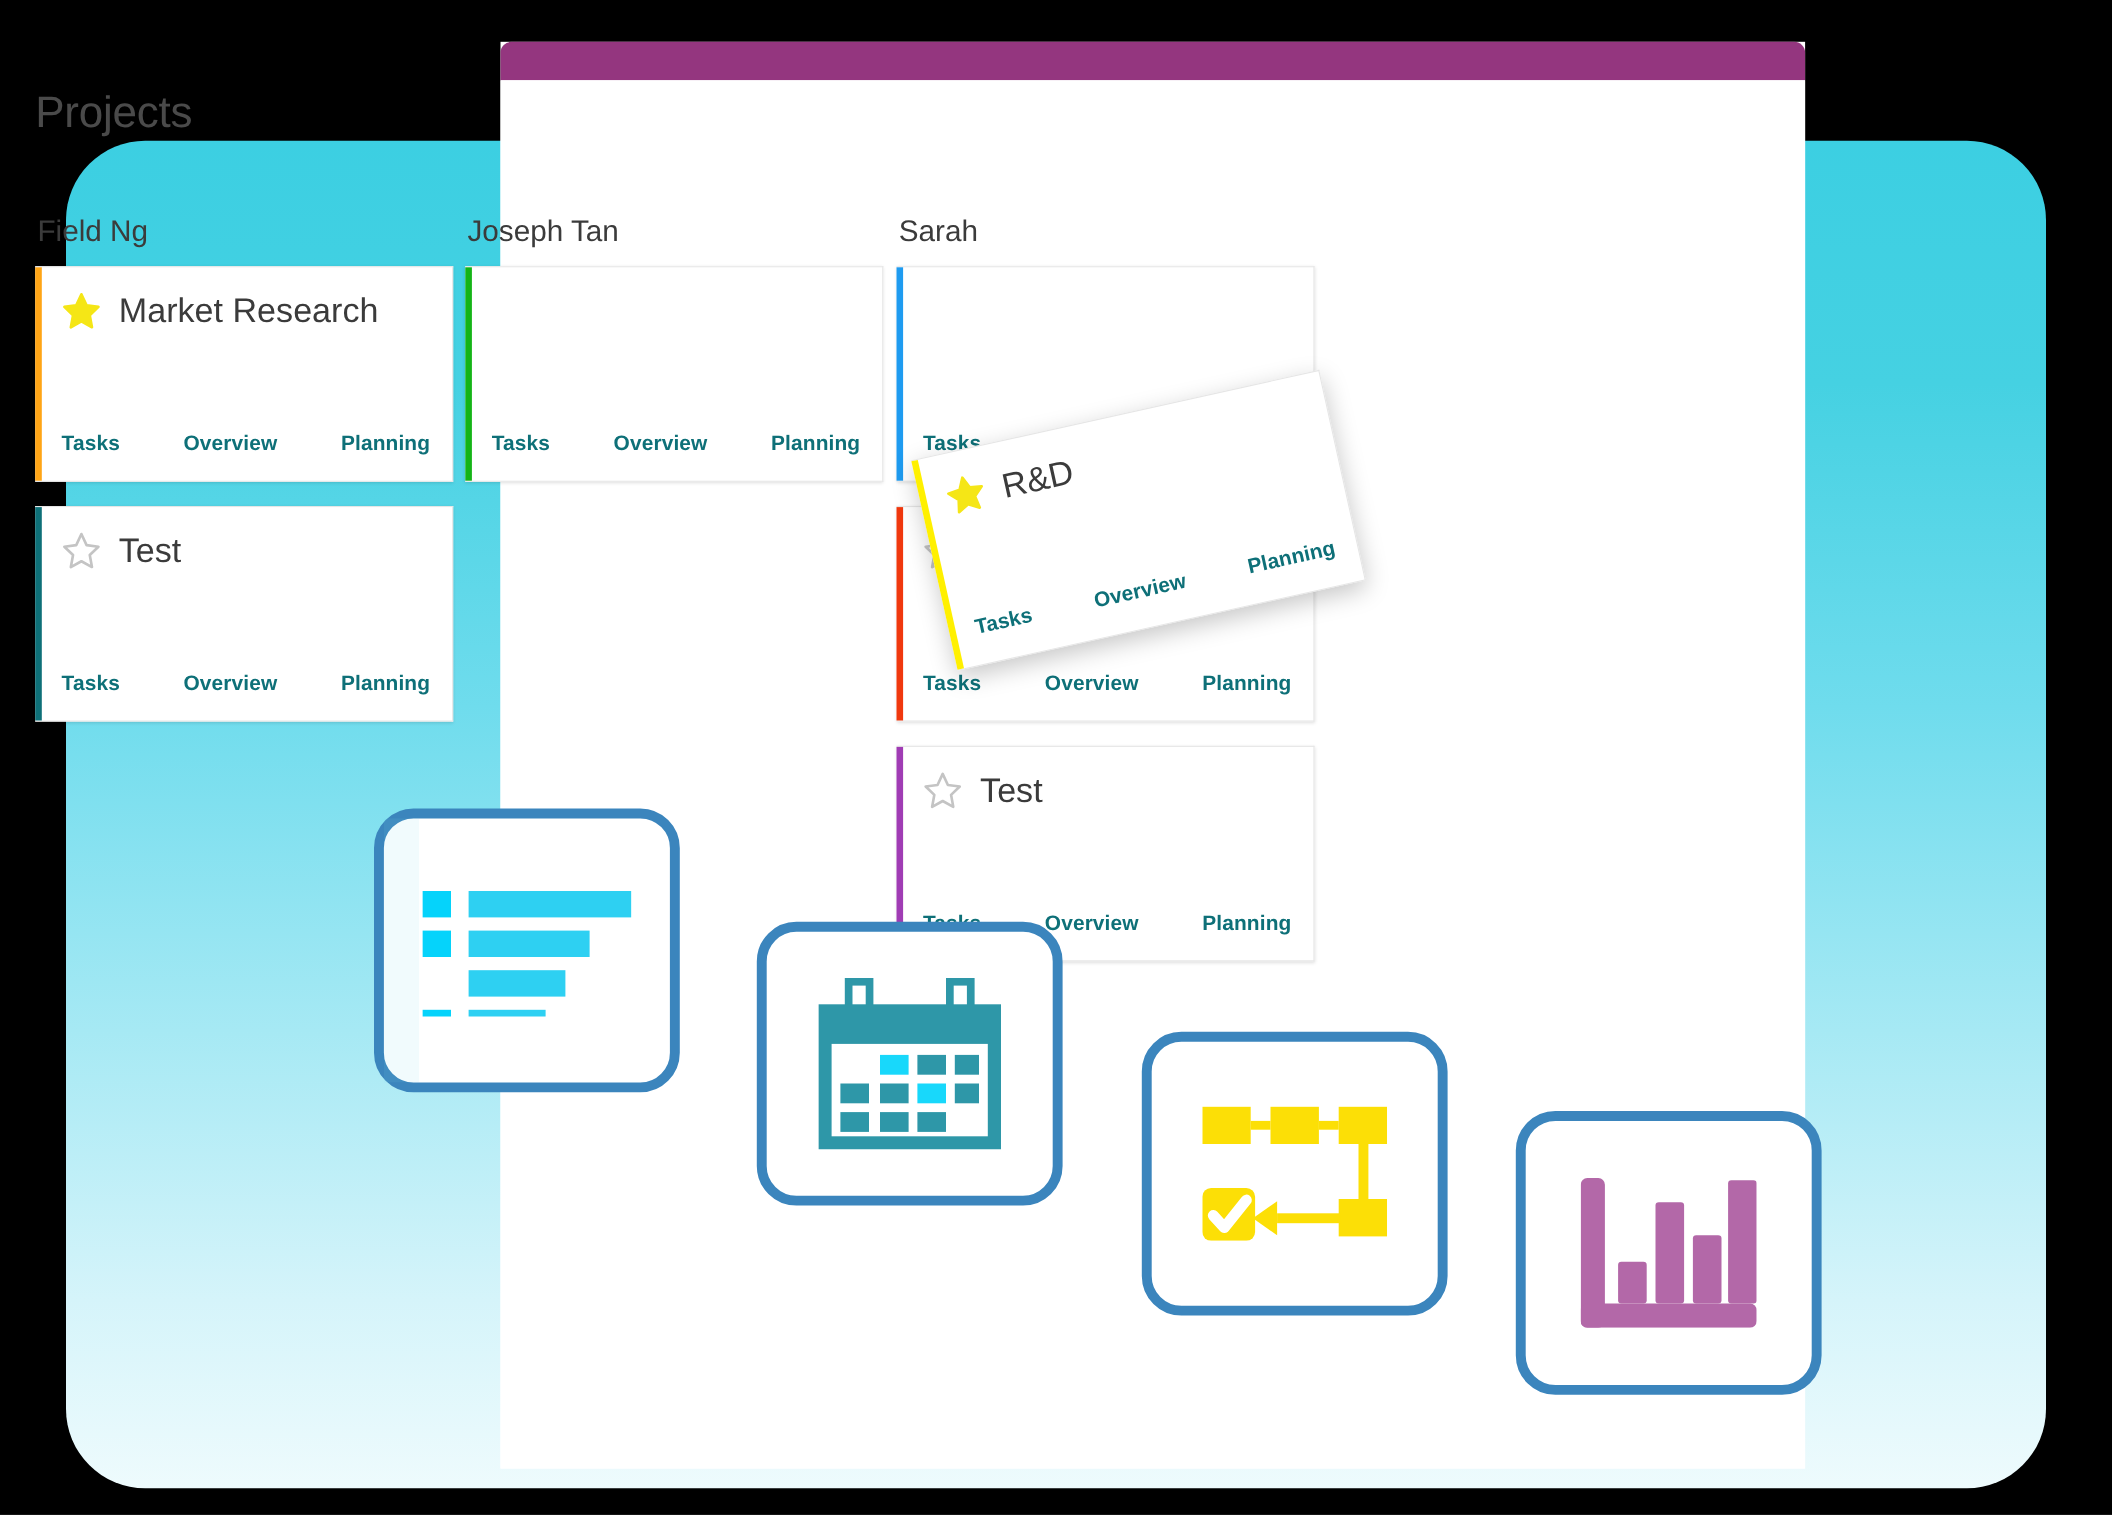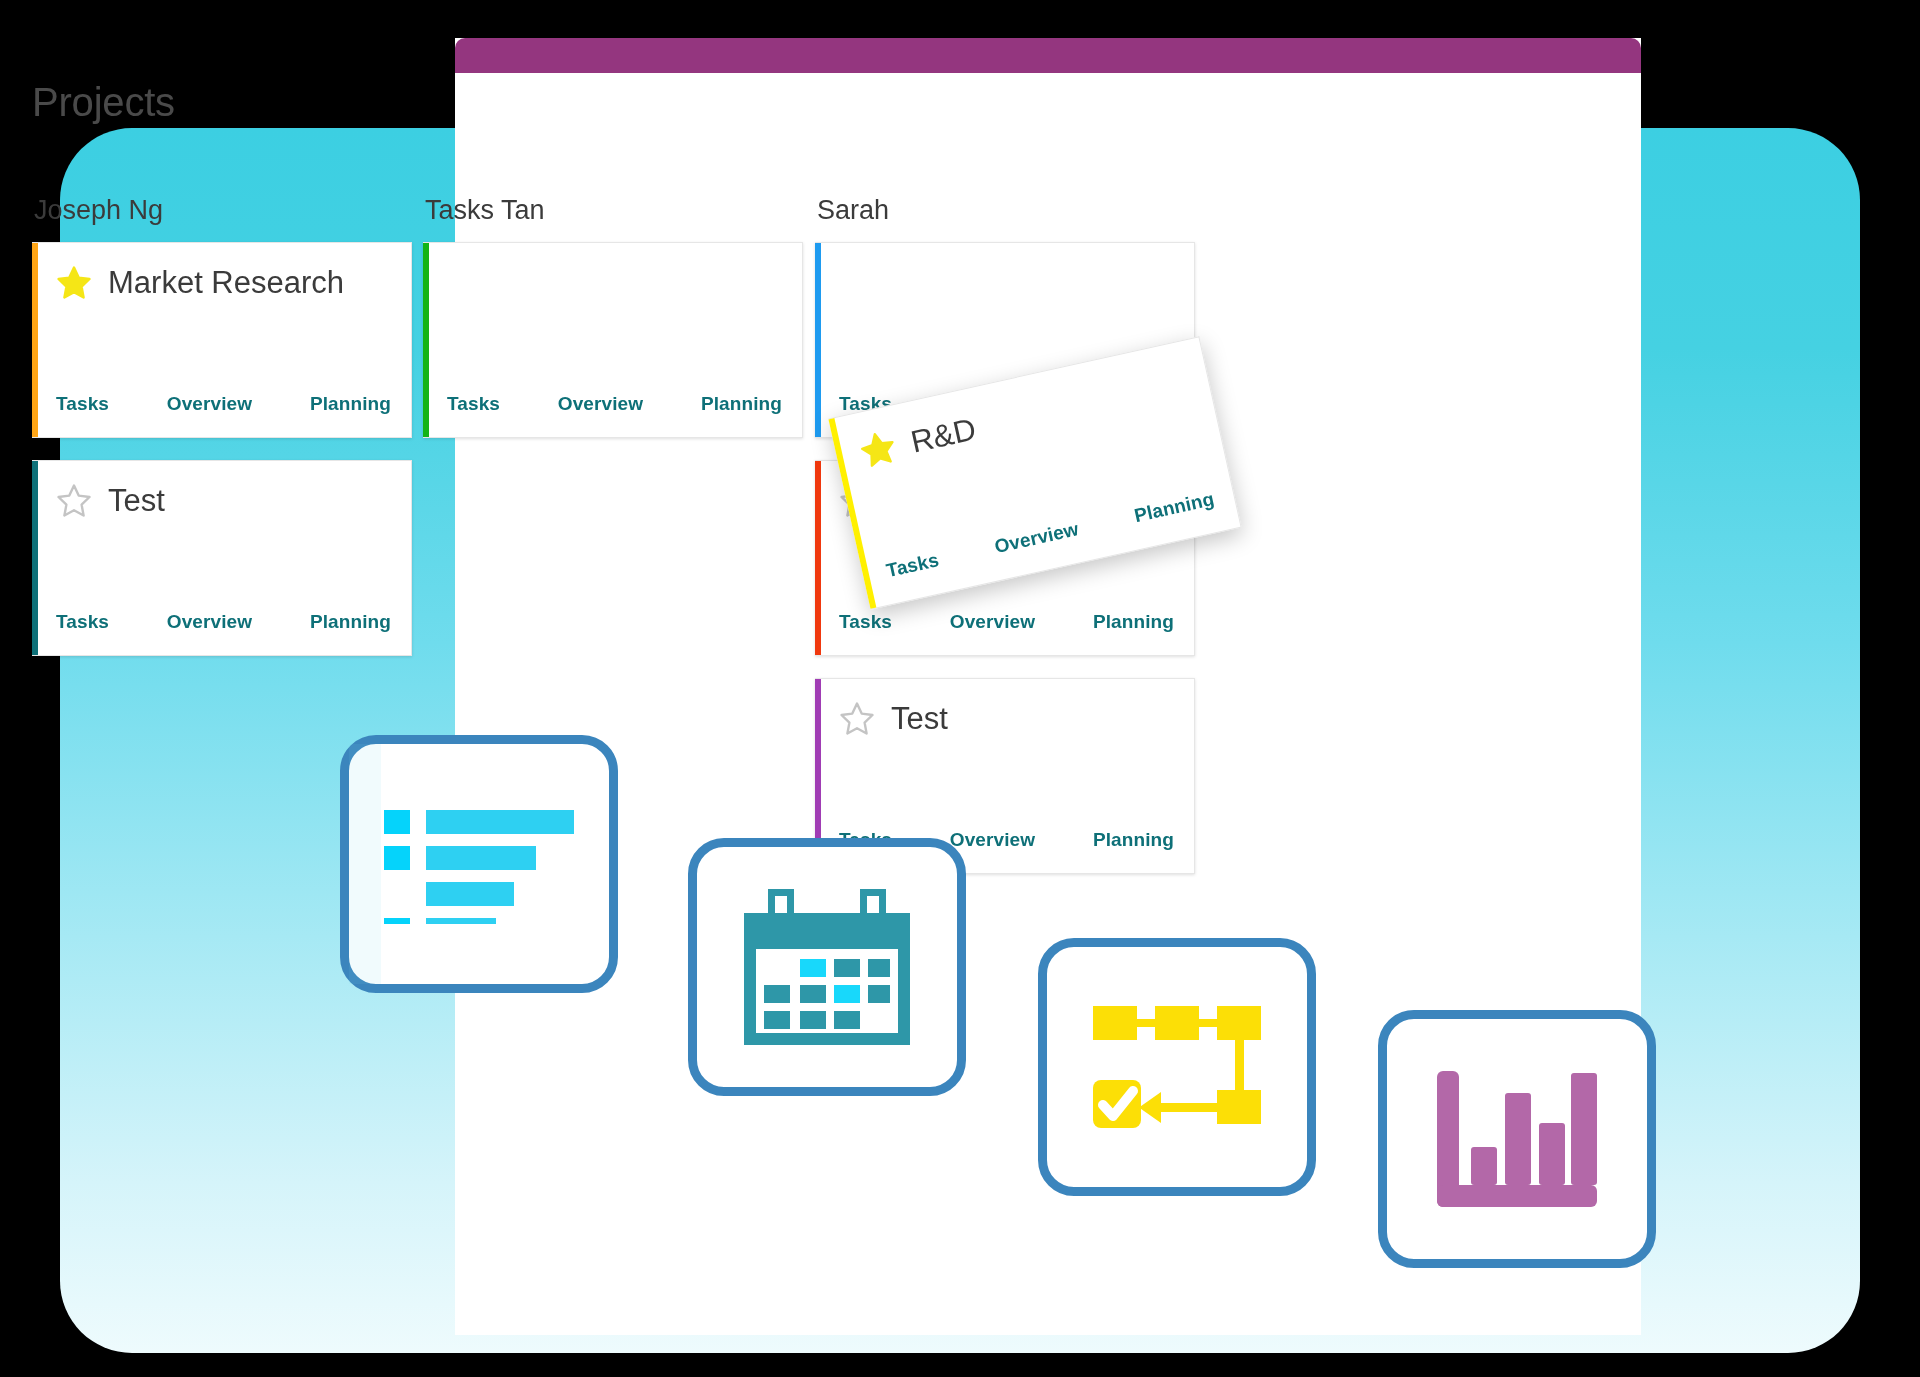--- a/index.html
+++ b/index.html
@@ -194,21 +194,21 @@
 <div id="bg-gradient"></div>
 
 <div id="window">
   <div id="window-titlebar"></div>
   <div id="window-body"></div>
 </div>
 
 <div id="page-title">Projects</div>
 
 <div class="column" id="column-0">
-    <div class="column-title">Joseph Ng</div>
+    <div class="column-title">Field Ng</div>
     <div class="card">
       <div class="card-accent" style="background:#ffa516"></div>
       <div class="card-head">
         <svg class="card-star" viewBox="0 0 36 36">
           <path d="M18 2.5 L22.7 12.6 L33.5 14.0 L25.6 21.6 L27.6 32.5 L18 27.2 L8.4 32.5 L10.4 21.6 L2.5 14.0 L13.3 12.6 Z" fill="#f5e616" stroke="#f5e616" stroke-width="2.4" stroke-linejoin="round"></path>
         </svg>
         <span class="card-name">Market Research</span>
       </div>
       <div class="card-links">
         <a class="card-link" href="#">Tasks</a>
@@ -225,21 +225,21 @@
         <span class="card-name">Test</span>
       </div>
       <div class="card-links">
         <a class="card-link" href="#">Tasks</a>
         <a class="card-link" href="#">Overview</a>
         <a class="card-link" href="#">Planning</a>
       </div>
     </div>
   </div>
 <div class="column" id="column-1">
-    <div class="column-title">Tasks Tan</div>
+    <div class="column-title">Joseph Tan</div>
     <div class="card">
       <div class="card-accent" style="background:#14b416"></div>
       <div class="card-links">
         <a class="card-link" href="#">Tasks</a>
         <a class="card-link" href="#">Overview</a>
         <a class="card-link" href="#">Planning</a>
       </div>
     </div>
   </div>
 <div class="column" id="column-2">

